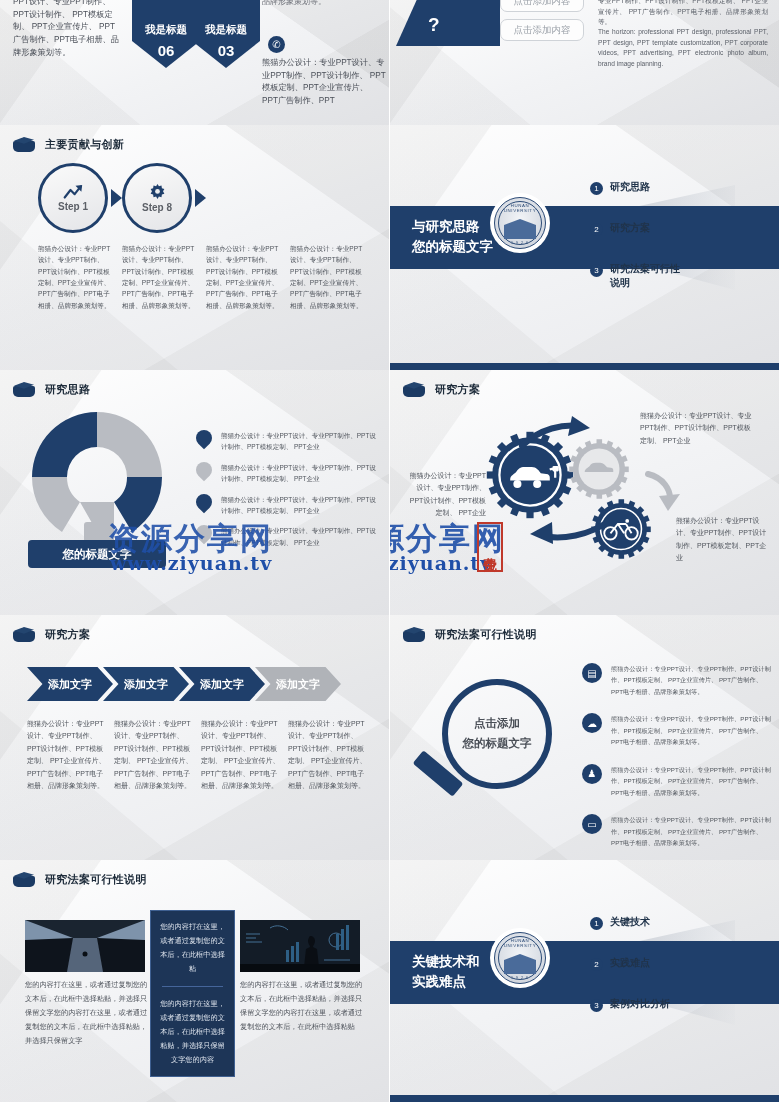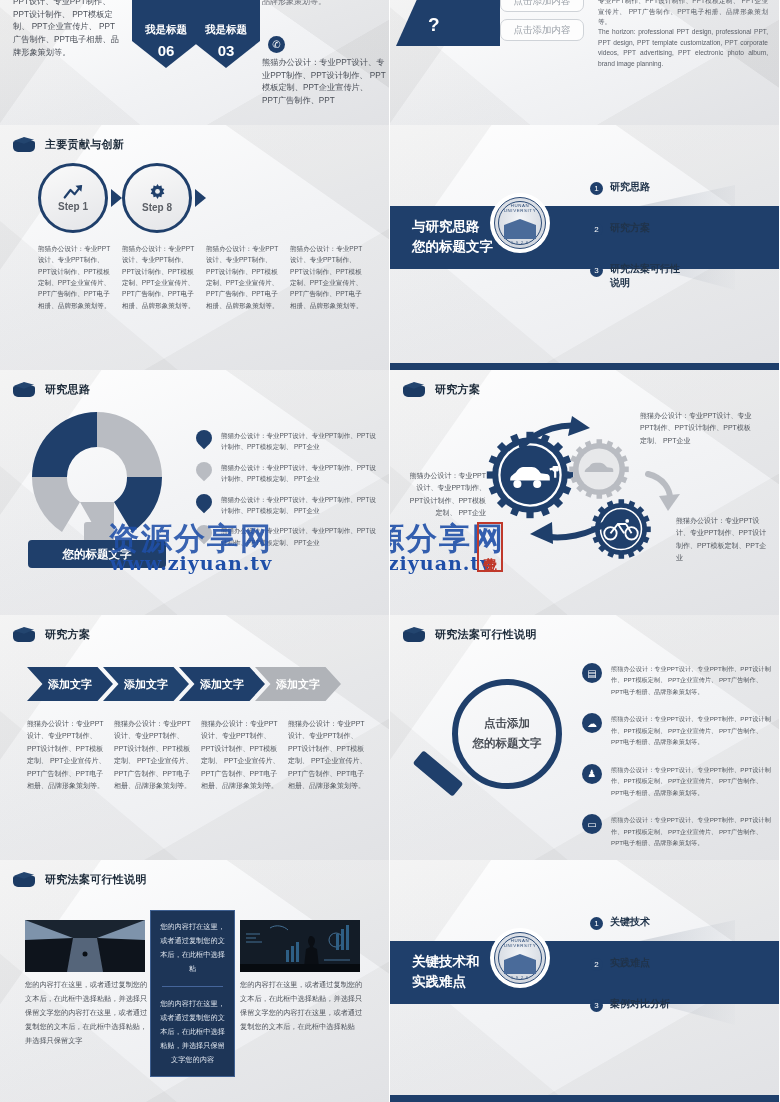--- a/index.html
+++ b/index.html
@@ -104,21 +104,21 @@
   .s6 .gt { position:absolute; font-size:7px; line-height:1.75; color:#4e535b; }
   
   .chevrow { position:absolute; left:27px; top:52px; display:flex; }
   .chev { width:86px; height:34px; display:flex; align-items:center;
     justify-content:center; color:#fff; font-size:11px; font-weight:bold;
     clip-path:polygon(0 0,82% 0,100% 50%,82% 100%,0 100%,18% 50%); margin-left:-10px; }
   .chev:first-child { clip-path:polygon(0 0,82% 0,100% 50%,82% 100%,0 100%,18% 50%); margin-left:0; }
   .colrow { position:absolute; left:27px; top:103px; display:flex; gap:8px; }
   .col7 { width:79px; font-size:7px; line-height:1.78; color:#4e535b; }
   
-  .maglens { position:absolute; left:62px; top:64px; width:110px; height:110px;
+  .maglens { position:absolute; left:52px; top:64px; width:110px; height:110px;
     border-radius:50%; border:6px solid #1f3f6b;
     display:flex; flex-direction:column; align-items:center; justify-content:center;
     color:#4a4f57; font-size:11.5px; font-weight:bold; line-height:1.7; background:transparent;}
   .maghandle { position:absolute; left:22px; top:150px; width:52px; height:17px;
     background:#1f3f6b; transform:rotate(40deg); border-radius:3px; }
   .featlist { position:absolute; left:192px; top:48px; width:190px; }
   .feat { display:flex; gap:9px; margin-bottom:16px; }
   .feat .fi { width:20px; height:20px; flex:0 0 auto; border-radius:50%;
     background:#1f3f6b; color:#fff; display:flex; align-items:center;
     justify-content:center; font-size:10px; }

